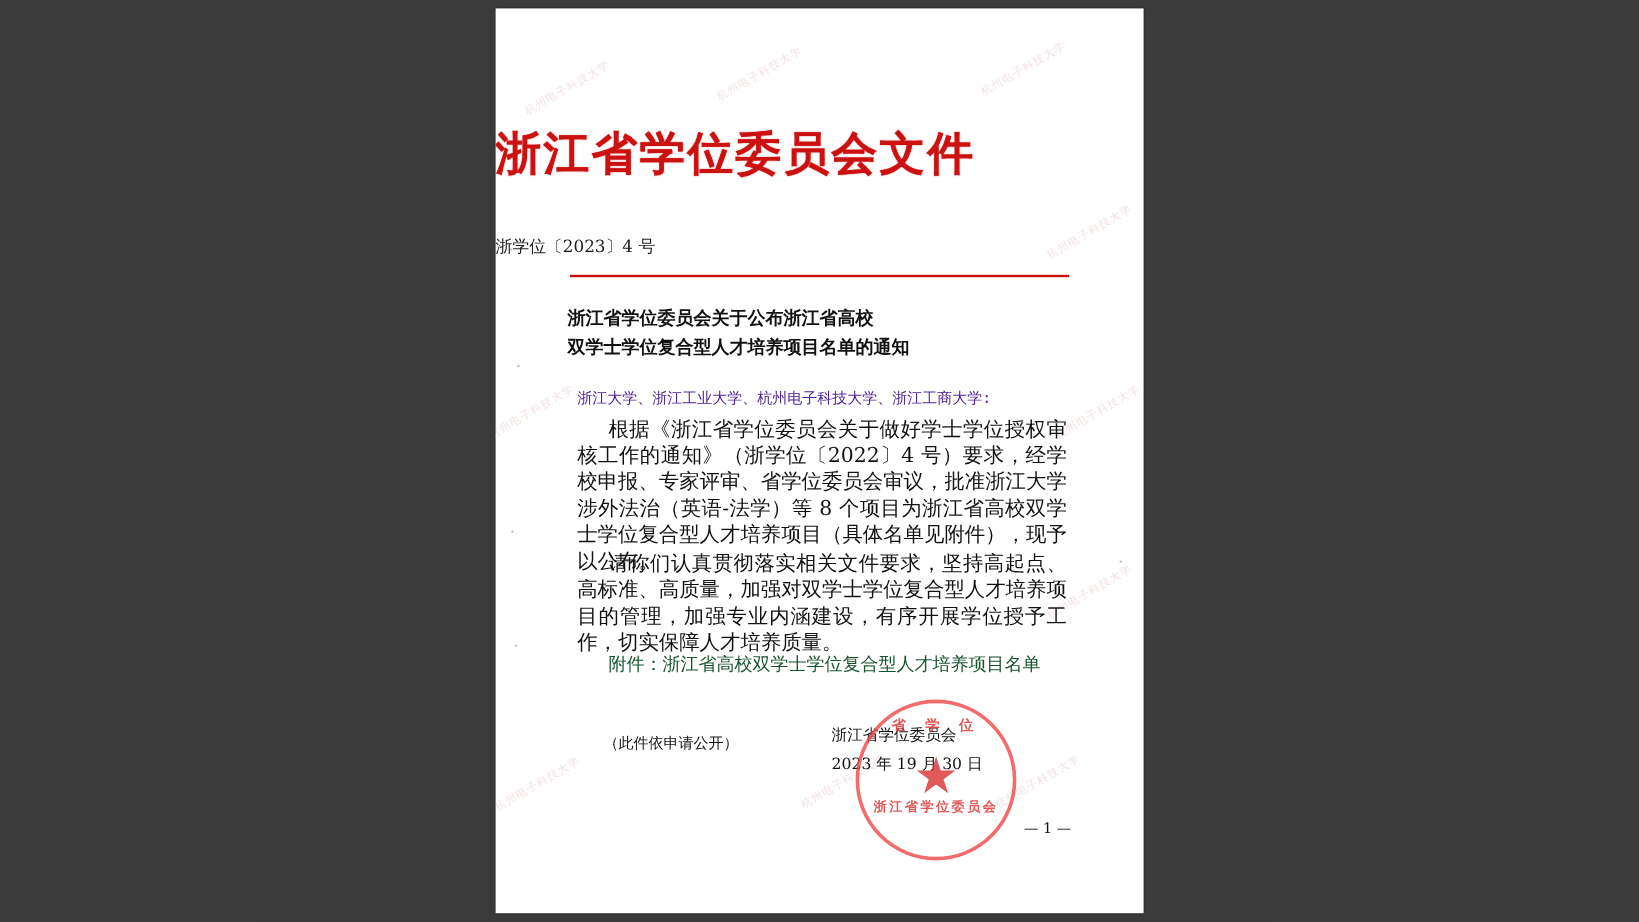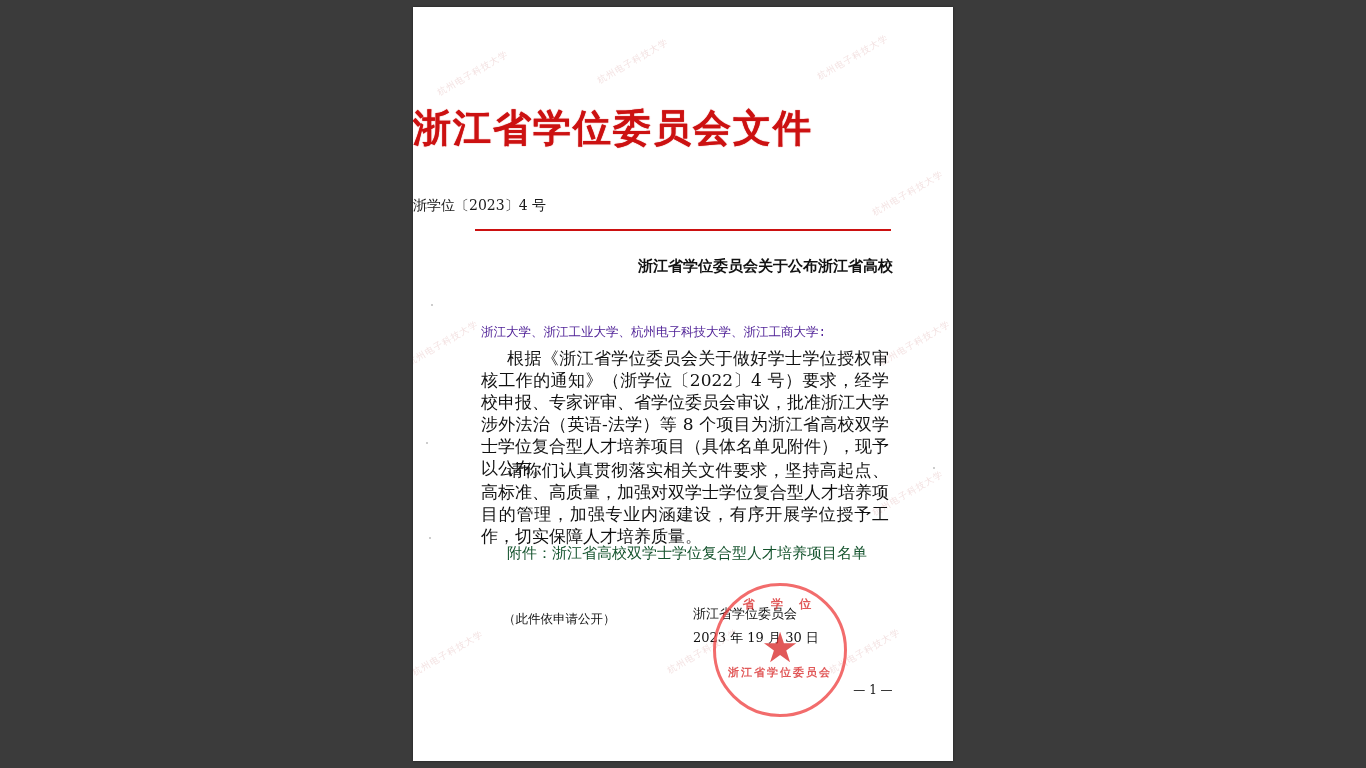--- a/index.html
+++ b/index.html
@@ -84,21 +84,21 @@
     width: 416px;
     height: 2px;
     background: #cc1111;
   }
 
   .subject {
     position: absolute;
     top: 247px;
     left: 60px;
     width: 420px;
-    text-align: right;
+    text-align: left;
     font-size: 15px;
     font-weight: bold;
     line-height: 24px;
     color: #111;
     font-family: Liberation Serif, serif;
   }
 
   .addressee {
     position: absolute;
     top: 317px;
@@ -249,20 +249,21 @@
       <div class="noise-dot" style="left:13px;  top:435px;"></div>
       <div class="noise-dot" style="left:16px;  top:530px;"></div>
       <div class="noise-dot" style="left:520px; top:460px;"></div>
 
       <div class="doc-title">浙江省学位委员会文件</div>
       <div class="doc-number">浙学位〔2023〕4 号</div>
       <div class="red-rule"></div>
 
       <div class="subject">
         <div>浙江省学位委员会关于公布浙江省高校</div>
+        <div>双学士学位复合型人才培养项目名单的通知</div>
       </div>
 
       <div class="addressee">浙江大学、浙江工业大学、杭州电子科技大学、浙江工商大学:</div>
 
       <div class="para" id="para1">根据《浙江省学位委员会关于做好学士学位授权审核工作的通知》（浙学位〔2022〕4 号）要求，经学校申报、专家评审、省学位委员会审议，批准浙江大学涉外法治（英语-法学）等 8 个项目为浙江省高校双学士学位复合型人才培养项目（具体名单见附件），现予以公布。</div>
       <div class="para" id="para2">请你们认真贯彻落实相关文件要求，坚持高起点、高标准、高质量，加强对双学士学位复合型人才培养项目的管理，加强专业内涵建设，有序开展学位授予工作，切实保障人才培养质量。</div>
 
       <div class="attachment">附件：浙江省高校双学士学位复合型人才培养项目名单</div>
 
       <div class="signature">

